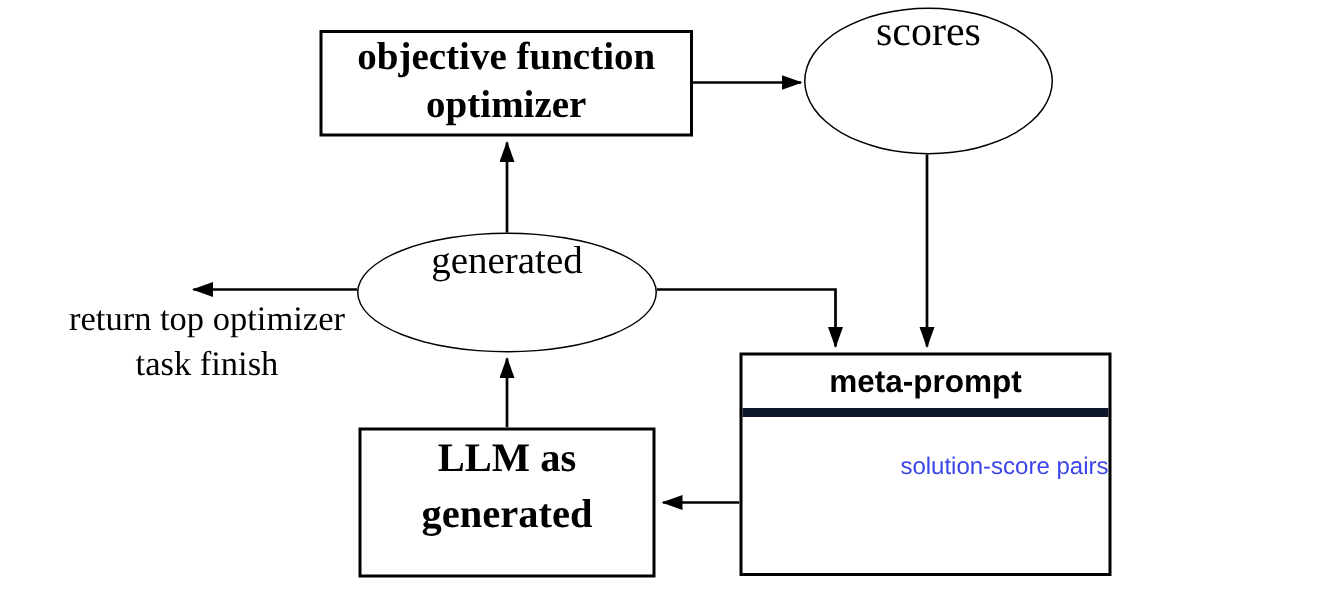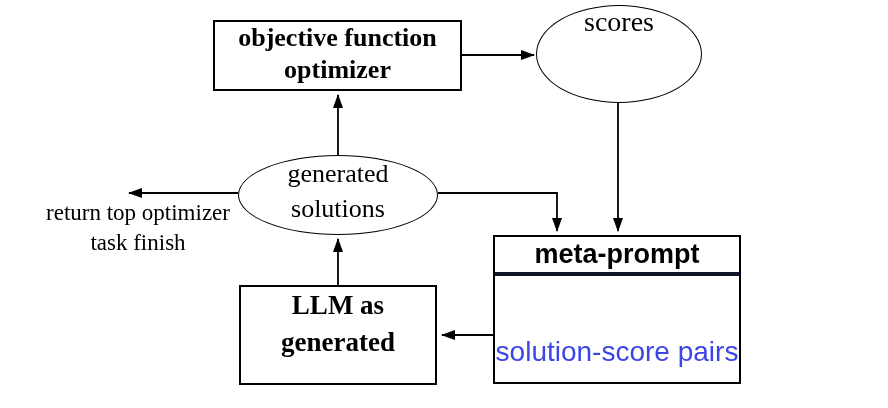--- a/index.html
+++ b/index.html
@@ -50,31 +50,30 @@
     position: absolute;
     left: 493px; top: 235px; width: 248px; height: 149px;
     background: #fff;
     border: 2px solid #000;
     box-sizing: border-box;
     z-index: 2;
     font-family: "Liberation Sans", sans-serif;
   }
   #meta-prompt-header {
     height: 35px;
-    border-bottom: 4px solid #0f172a;
+    border-bottom: 6px solid #0f172a;
     display: flex; align-items: center; justify-content: center;
-    font-weight: bold; font-size: 27px;
+    font-weight: bold; font-size: 21px;
   }
   .meta-item {
     position: absolute;
     left: 0; width: 100%;
-    text-align: center;
-    font-size: 28px;
+    text-align: right;
+    font-size: 16px;
     line-height: 28px;
-    margin-top: 40px;
   }
   #meta-item-pairs { top: 61px; }
   #meta-item-task  { top: 109px; }
 
   #return-note {
     position: absolute;
     left: 28px; top: 198px; width: 220px;
     text-align: center;
     font-size: 23px; line-height: 30px;
     z-index: 2;
@@ -102,21 +101,20 @@
   <span>objective function</span>
   <span>optimizer</span>
 </div>
 
 <div id="scores-ellipse" class="node ellipse-node">
   <span>scores</span>
 </div>
 
 <div id="generated-solutions-ellipse" class="node ellipse-node">
   <span>generated</span>
-  <span>solutions</span>
 </div>
 
 <div id="llm-box" class="node rect-node">
   <span>LLM as</span>
   <span>generated</span>
 </div>
 
 <div id="meta-prompt-box">
   <div id="meta-prompt-header">meta-prompt</div>
   <div id="meta-item-pairs" class="meta-item" style="color: rgb(59, 69, 232);">solution-score pairs</div>

